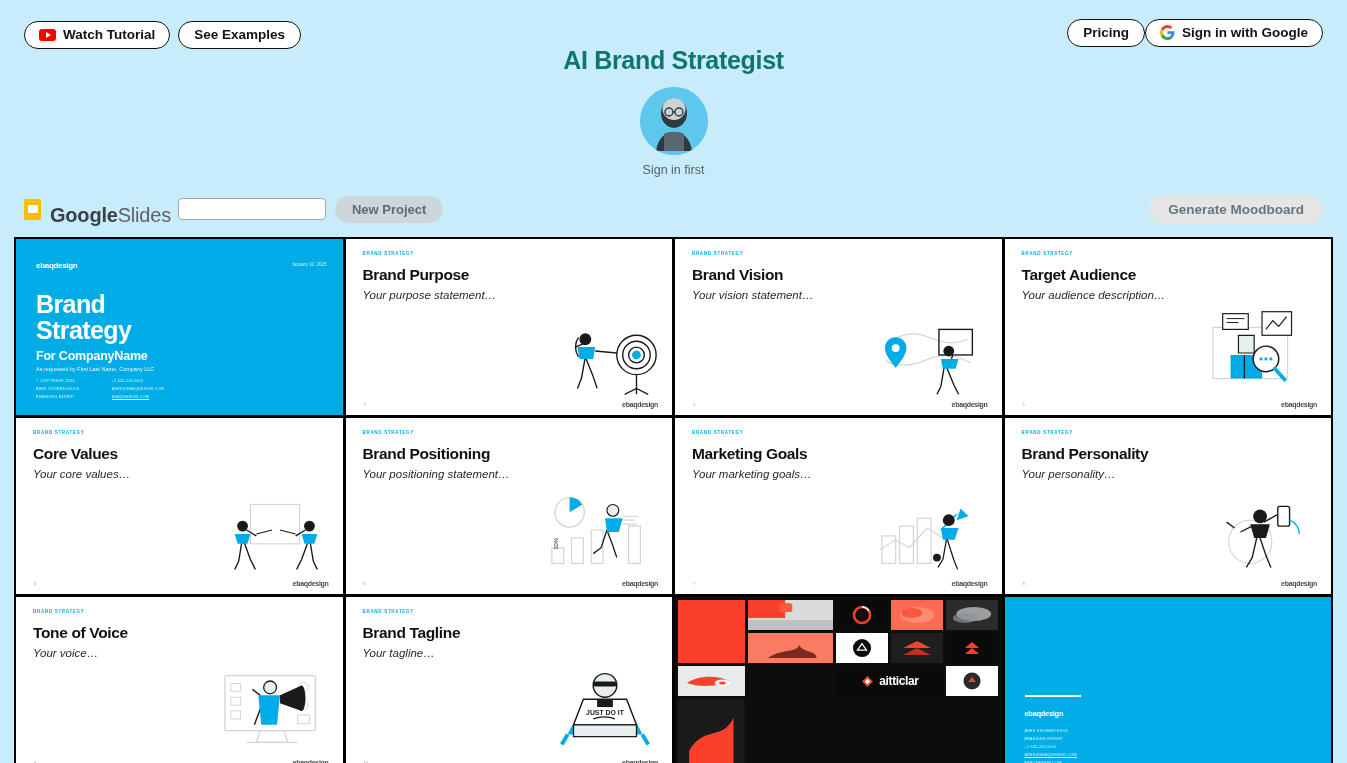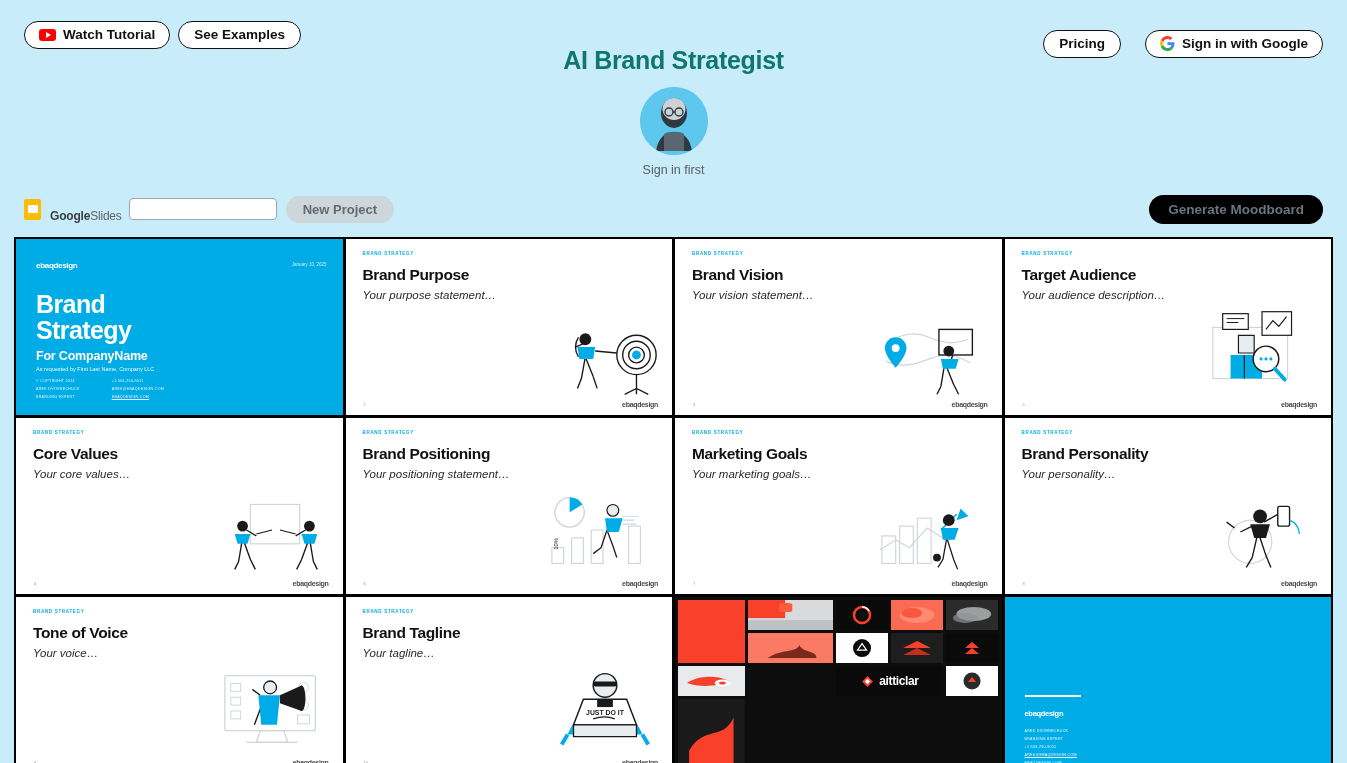--- a/index.html
+++ b/index.html
@@ -6,21 +6,21 @@
   html, body {
     width: 1347px; height: 763px;
     background: #c9ecfa;
     font-family: "Liberation Sans", sans-serif;
     overflow: hidden;
   }
 
   
   .topbar { position: relative; height: 40px; }
   .tb-left { position: absolute; left: 24px; top: 9px; display: flex; gap: 8px; }
-  .tb-right { position: absolute; right: 24px; top: 18px; display: flex; gap: 24px; text-align: right; }
+  .tb-right { position: absolute; right: 24px; top: 7px; display: flex; gap: 0; text-align: right; }
 
   .pill {
     display: inline-flex; align-items: center; gap: 7px;
     background: #fff; border: 1.5px solid #111; border-radius: 999px;
     padding: 4px 14px; font-size: 13.5px; font-weight: bold; color: #111;
     cursor: pointer; white-space: nowrap; line-height: 1.3; margin-top: 12px;
   }
   .pill.plain { font-weight: bold; padding: 4px 15px; }
 
   .yt-icon {
@@ -57,38 +57,38 @@
   }
   .gs-group { display: flex; align-items: center; gap: 9px; }
   .gs-icon {
     width: 17px; height: 21px; background: #fbbc04; border-radius: 2px;
     position: relative; flex: none;
   }
   .gs-icon::after {
     content: ""; position: absolute; left: 3.5px; top: 6px;
     width: 10px; height: 8px; background: #fff; border-radius: 1px;
   }
-  .gs-label { font-size: 12px; color: #5f6368; letter-spacing: -0.2px; margin-top: 13px; }
+  .gs-label { font-size: 20px; color: #5f6368; letter-spacing: -0.2px; margin-top: 13px; }
   .gs-label b { color: #3c4043; font-weight: bold; }
 
   .project-input {
     width: 148px; height: 22px; background: #fff;
     border: 1px solid #9aa7b0; border-radius: 4px;
     margin-left: 7px; font-size: 12px; padding: 0 6px;
     font-family: "Liberation Sans", sans-serif; color: #222;
   }
   .btn-grey {
     background: #cdd6db; color: #5f6a72; border: none; border-radius: 999px;
     padding: 6px 17px; font-size: 13px; font-weight: bold;
     margin-left: 9px; cursor: pointer;
     font-family: "Liberation Sans", sans-serif;
   }
   .toolbar-spacer { flex: 1; }
   .btn-moodboard {
-    background: #000000; color: #6a757d; border: none; border-radius: 999px;
+    background: #e5e5e5; color: #6a757d; border: none; border-radius: 999px;
     padding: 7px 19px; font-size: 13.5px; font-weight: bold; cursor: pointer;
     font-family: "Liberation Sans", sans-serif;
   }
 
   
   .grid-frame {
     margin: 8px 14px 0 14px;
     background: #000; padding: 2px;
     display: grid; grid-template-columns: repeat(4, 1fr);
     gap: 3px; height: 538px; overflow: hidden;

